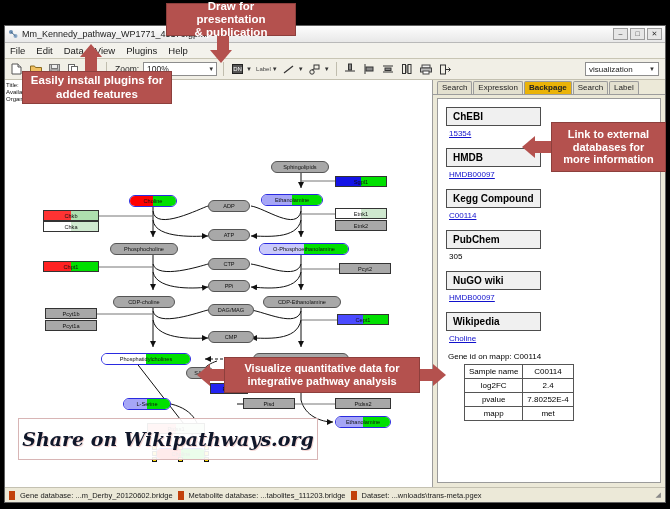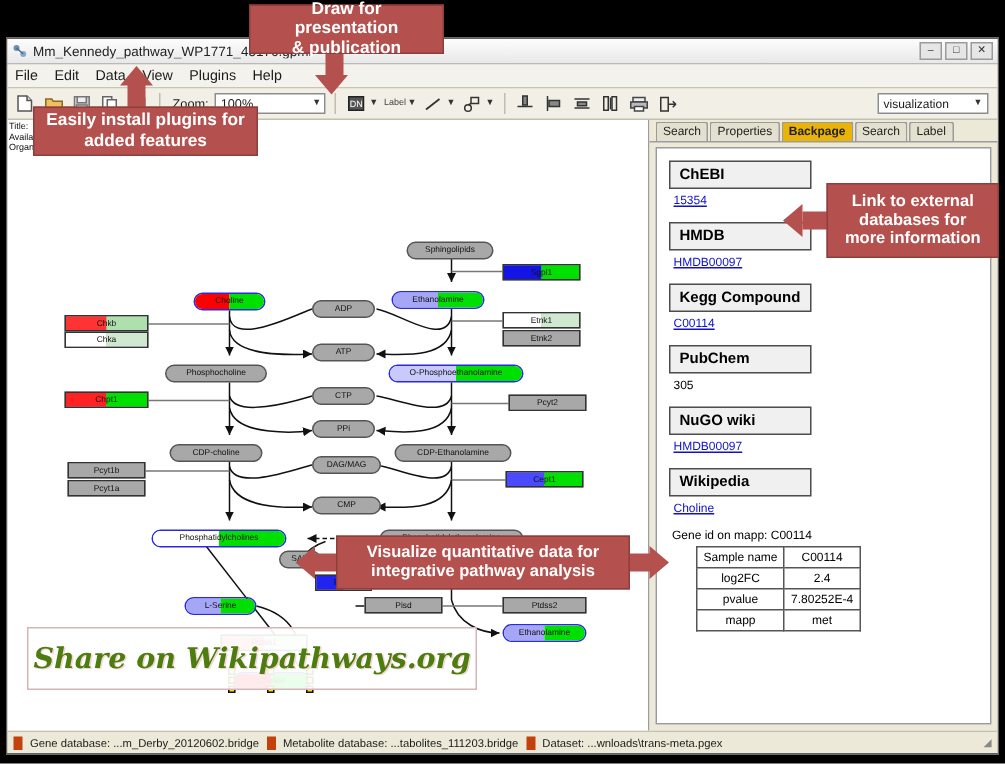--- a/index.html
+++ b/index.html
@@ -123,21 +123,21 @@
   .arrow-lf { border-top:11px solid transparent; border-bottom:11px solid transparent; border-right:13px solid #b4514e; }
   .arrow-rt { border-top:11px solid transparent; border-bottom:11px solid transparent; border-left:13px solid #b4514e; }
   .stem { position:absolute; background:#b4514e; z-index:49; }
   .share {
     position:absolute; left:18px; top:418px; width:300px; height:42px;
     border:1px solid #d8b5b5; background:rgba(255,255,255,0.92);
     display:flex; align-items:center; justify-content:center; z-index:50;
   }
   .share span {
     font-family:"DejaVu Serif", serif; font-style:italic; font-weight:bold;
-    font-size:19px; color:#4d7c0f; text-shadow:1px 1px 0 #f3d6d4;
+    font-size:19px; color:#0f172a; text-shadow:1px 1px 0 #f3d6d4;
   }
   
   .node { position:absolute; font-size:5.6px; color:#111; text-align:center;
           display:flex; align-items:center; justify-content:center; white-space:nowrap;}
   .met  { border:1px solid #555; background:#a8a8a8; border-radius:9px; height:12px; }
   .metc { border:1px solid #2a2ae0; border-radius:9px; height:12px; overflow:hidden;}
   .gene { border:1px solid #333; background:#a8a8a8; height:11px; }
   .split { position:absolute; inset:0; display:flex; }
   .nlabel { position:relative; z-index:2; width:100%; text-align:center; }
   svg.edges { position:absolute; left:0; top:0; }
@@ -555,21 +555,21 @@
               <i style="flex: 1 1 0%; background: rgb(207, 232, 207);"></i>
             </span>
             <span class="nlabel">Ptdss1</span>
           </div>
         </div>
     </div>
 
     <div class="sidepanel">
       <div class="tabs" id="tabs">
           <div class="tab">Search</div>
-          <div class="tab">Properties</div>
+          <div class="tab">Expression</div>
           <div class="tab active">Backpage</div>
           <div class="tab">Search</div>
           <div class="tab">Label</div>
         </div>
       <div class="panelbody">
         <div id="dblist"><div class="dbhdr">ChEBI</div><span class="dblink">15354</span><div class="dbhdr">HMDB</div><span class="dblink">HMDB00097</span><div class="dbhdr">Kegg Compound</div><span class="dblink">C00114</span><div class="dbhdr">PubChem</div><span class="dbval">305</span><div class="dbhdr">NuGO wiki</div><span class="dblink">HMDB00097</span><div class="dbhdr">Wikipedia</div><span class="dblink">Choline</span></div>
         <div class="genemapp">Gene id on mapp: C00114</div>
         <table class="expr">
             <tbody id="exprbody">
               <tr>

